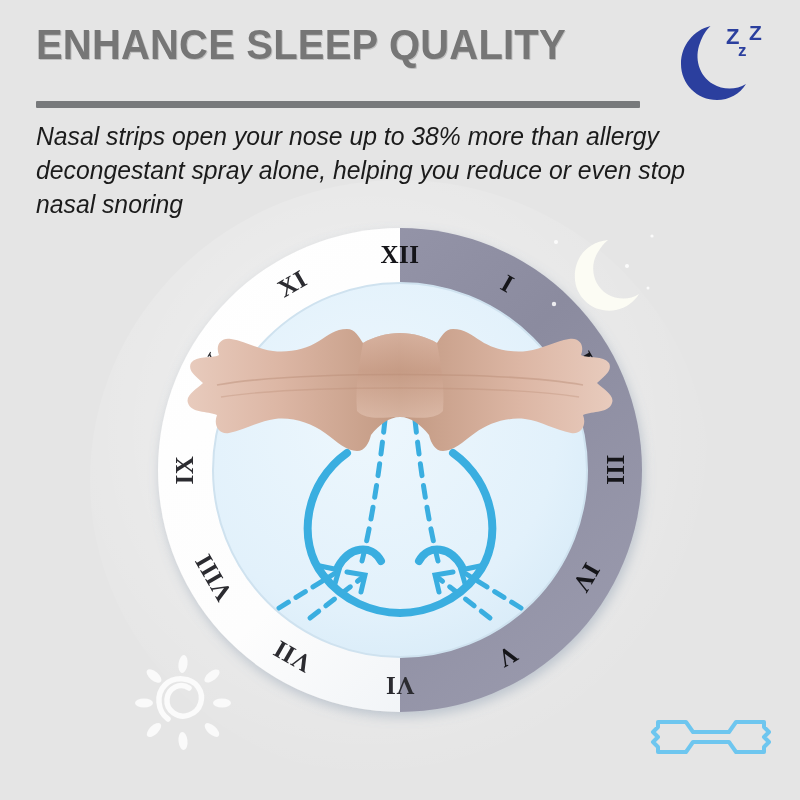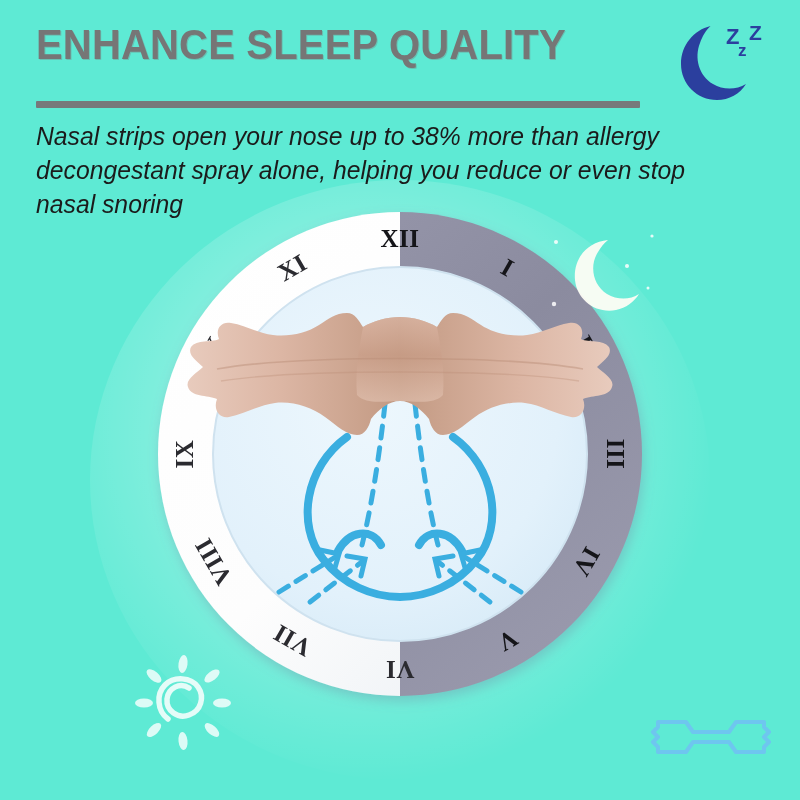--- a/index.html
+++ b/index.html
@@ -10,21 +10,21 @@
     width: 800px;
     height: 800px;
     font-family: "Liberation Sans", sans-serif;
     overflow: hidden;
   }
 
   #poster {
     position: relative;
     width: 800px;
     height: 800px;
-    background: #5eead4;
+    background: #e5e5e5;
     overflow: hidden;
   }
 
   
   .bg-glow {
     position: absolute;
     left: 90px;
     top: 180px;
     width: 620px;
     height: 600px;
@@ -83,21 +83,21 @@
     top: 14px;
     width: 108px;
     height: 92px;
   }
   .moon-badge svg { display: block; }
 
   
   .clock {
     position: absolute;
     left: 157px;
-    top: 211px;
+    top: 227px;
     width: 486px;
     height: 486px;
   }
   .clock svg { display: block; overflow: visible; }
 
   .numeral {
     font-family: "Liberation Serif", serif;
     font-size: 25px;
     font-weight: bold;
     fill: #2b2b30;

